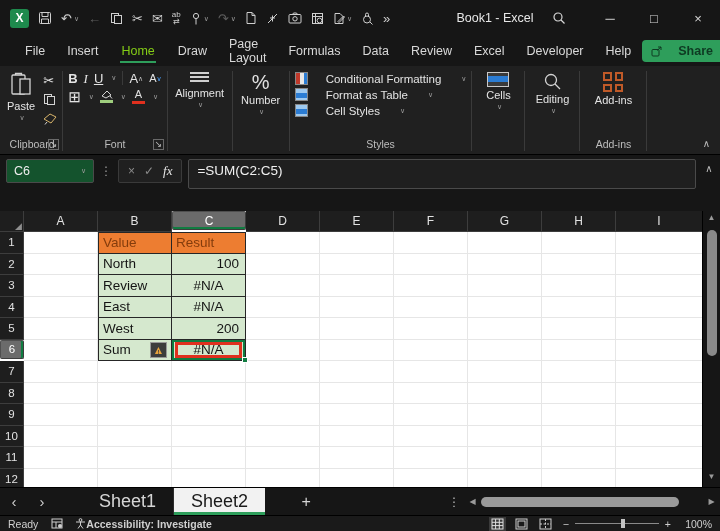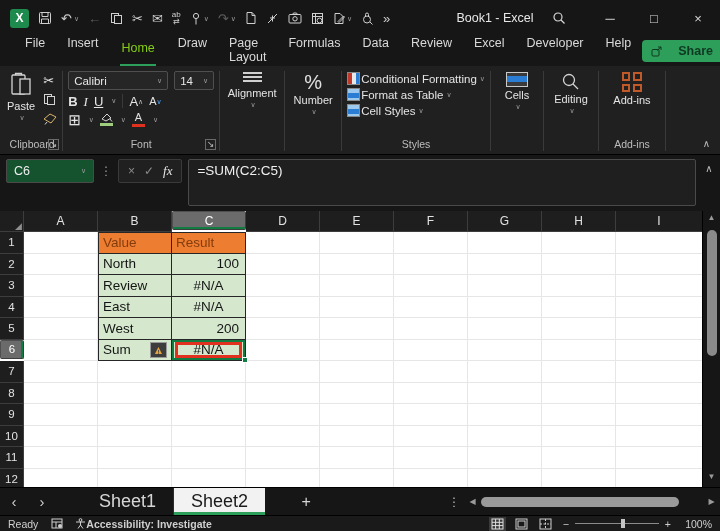--- a/index.html
+++ b/index.html
@@ -16,21 +16,21 @@
   .dim { color: #5d5d5d; }
   .chev { font-size: 7px; color: #9a9a9a; margin-left: 2px; }
   .ab-icon { display: flex; flex-direction: column; align-items: center; font-size: 8px; line-height: 0.9; color: #cfcfcf; }
   .doc-title { position: absolute; left: 495px; top: 50%; transform: translate(-50%,-50%); color: #e8e8e8; font-size: 12.5px; white-space: nowrap; }
   .win-controls { margin-left: auto; display: flex; align-items: stretch; height: 100%; }
   .wbtn { width: 44px; display: flex; align-items: center; justify-content: center; color: #d6d6d6; font-size: 13px; }
   .wbtn.search { width: 46px; margin-right: 6px; }
 
   
   .menubar { height: 30px; flex: none; display: flex; align-items: center; padding: 0 8px 0 14px; color: #d9d9d9; font-size: 12.5px; background: #161616; }
-  .menu-item { padding: 0 11px; height: 100%; display: flex; }
+  .menu-item { padding: 0 11px; height: 100%; display: flex; align-items: center; }
   .menu-item.active span { color: #84cc16; font-weight: 400; border-bottom: 2.5px solid #2E9E5B; padding: 5px 1px 3px; }
   .share-btn { margin-left: auto; background: #2E9E5B; color: #0E3A22; border-radius: 4px; height: 22px; padding: 0 9px; display: flex; align-items: center; gap: 16px; font-size: 12.5px; font-weight: 700; }
   .share-btn .chev { color: #0E3A22; }
 
   
   .ribbon { height: 89px; flex: none; background: #202020; border-bottom: 1px solid #000; display: flex; align-items: stretch; padding: 3px 2px 1px; position: relative; }
   .rsep { width: 1px; background: #3a3a3a; margin: 2px 0; flex: none; }
   .rgroup { display: flex; flex-direction: column; align-items: center; padding: 1px 5px 0; position: relative; }
   .rlabel { margin-top: auto; font-size: 10.5px; color: #bdbdbd; padding: 2px 0 3px; display: flex; align-items: center; gap: 3px; }
   .launcher { position: absolute; right: 3px; bottom: 3px; font-size: 9px; color: #bdbdbd; border: 1px solid #6a6a6a; width: 11px; height: 11px; display: flex; align-items: center; justify-content: center; line-height: 1; }
@@ -45,37 +45,37 @@
   .bold { font-weight: 700; }
   .italic { font-style: italic; font-family: "Liberation Serif", serif; }
   .underl { text-decoration: underline; }
   .grow-a { font-size: 13px; } .grow-a sup { font-size: 7px; color: #bdbdbd; }
   .shrink-a { font-size: 11px; } .shrink-a sub { font-size: 7px; color: #4aa3ff; }
   .color-bar { display: flex; flex-direction: column; align-items: center; line-height: 1; gap: 1px; }
   .color-bar .bar { width: 13px; height: 3px; }
   .align-lines { width: 19px; height: 13px; background: repeating-linear-gradient(#d0d0d0 0 1.5px, transparent 1.5px 4.2px); }
   .pct { font-size: 20px; color: #e0e0e0; line-height: 1; }
   .styles-col { display: flex; flex-direction: column; gap: 3px; align-items: flex-start; padding-top: 2px; }
-  .styles-item { display: flex; align-items: center; gap: 1px; color: #e4e4e4; font-size: 11.5px; }
+  .styles-item { display: flex; align-items: center; gap: 18px; color: #e4e4e4; font-size: 11.5px; }
   .cf-icon { width: 13px; height: 13px; border: 1px solid #888; background: linear-gradient(to right,#C0392B 0 4px,#e8e8e8 4px 8px,#2B7CD3 8px 13px); }
   .fat-icon, .cs-icon { width: 13px; height: 13px; border: 1px solid #888; background: linear-gradient(#9ec9ef 0 4px,#2B7CD3 4px 9px,#9ec9ef 9px 13px); }
   .cells-icon { width: 22px; height: 15px; border: 1px solid #c9c9c9; background: linear-gradient(#3a3a3a 0 3px,#2B7CD3 3px 9px,#3a3a3a 9px 15px); }
   .addins-icon { width: 20px; height: 20px; display: grid; grid-template: 1fr 1fr / 1fr 1fr; gap: 3px; }
   .addins-icon i { border: 2px solid #C05A28; }
   .ribbon-collapse { position: absolute; right: 10px; bottom: 5px; color: #bdbdbd; font-size: 10px; }
 
   
   .fbar { height: 56px; flex: none; background: #161616; display: flex; align-items: flex-start; padding: 4px 4px 4px 6px; gap: 6px; }
   .namebox { width: 88px; height: 24px; background: #14532d; border: 1px solid #4a4a4a; border-radius: 2px; display: flex; align-items: center; padding: 0 7px; color: #eee; font-size: 12.5px; flex: none; justify-content: space-between; }
   .namebox .chev { margin-left: auto; }
   .fdots { color: #9a9a9a; font-size: 12px; padding-top: 5px; }
   .fbtns { height: 24px; display: flex; align-items: center; gap: 9px; background: #202020; border: 1px solid #3a3a3a; border-radius: 2px; padding: 0 9px; flex: none; }
   .fx-x, .fx-check { color: #8a8a8a; font-size: 12px; }
   .fx-fx { color: #e6e6e6; font-size: 13px; font-style: italic; font-family: "Liberation Serif", serif; }
-  .finput { flex: 1; height: 47px; background: #1f1f1f; border: 1px solid #4a4a4a; border-radius: 2px; color: #f0f0f0; font-size: 13.5px; padding: 3px 8px; }
+  .finput { flex: 1; height: 30px; background: #1f1f1f; border: 1px solid #4a4a4a; border-radius: 2px; color: #f0f0f0; font-size: 13.5px; padding: 3px 8px; }
   .fcollapse { color: #bdbdbd; font-size: 10px; padding-top: 4px; width: 14px; text-align: center; flex: none; }
 
   
   .sheet-wrap { flex: 1; display: flex; overflow: hidden; background: #161616; }
   .sheet-grid { flex: 1; display: flex; flex-direction: column; overflow: hidden; background: #fff; }
   .grid-row { display: flex; height: 21.5px; flex: none; }
   .grid-row.hdr { height: 21px; }
   .corner-cell { width: 24px; flex: none; background: #1e1e1e; border-right: 1px solid #3d3d3d; border-bottom: 1px solid #3d3d3d; position: relative; }
   .corner-tri { position: absolute; right: 1px; bottom: 0; color: #8f8f8f; font-size: 9px; line-height: 1; }
   .col-hdr { width: 74px; flex: none; display: flex; align-items: center; justify-content: center; background: #1e1e1e; color: #e2e2e2; font-size: 12px; border-right: 1px solid #3d3d3d; border-bottom: 1px solid #3d3d3d; }
@@ -312,30 +312,20 @@
       <div class="rlabel">
           <span>Clipboard</span>
         </div>
       <span class="launcher">↘</span>
     </div>
     <div class="rsep"></div>
 
     <div class="rgroup">
       <div class="font-rows">
         <div class="frow">
-          <div class="sel" style="width:100px">
-              <span>Calibri</span>
-              <span class="chev">∨</span>
-            </div>
-          <div class="sel" style="width:40px">
-              <span>14</span>
-              <span class="chev">∨</span>
-            </div>
-        </div>
-        <div class="frow">
           <span class="fbtn bold">B</span>
           <span class="fbtn italic">I</span>
           <span class="fbtn underl">U</span>
           <span class="chev">∨</span>
           <span style="width:1px;height:14px;background:#3a3a3a"></span>
           <span class="fbtn grow-a">
               <span>A</span>
               <sup>∧</sup>
             </span>
           <span class="fbtn shrink-a">

